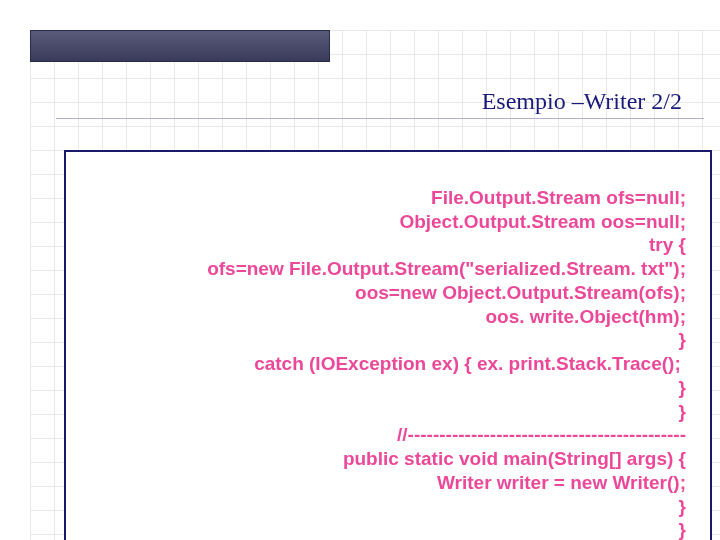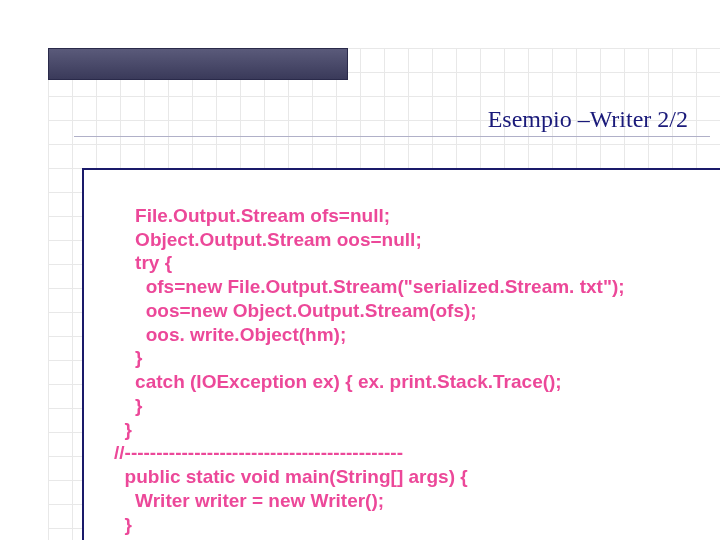--- a/index.html
+++ b/index.html
@@ -1,15 +1,15 @@
 <!DOCTYPE html>
 <html><head>
 <meta charset="utf-8">
 <style>
-  * { margin: 16px; padding: 0; box-sizing: border-box; }
+  * { margin: 10px; padding: 0; box-sizing: border-box; text-align: right; }
   body {
     width: 720px;
     height: 540px;
     background: #fff;
     position: relative;
     font-family: Arial, Helvetica, sans-serif;
     overflow: hidden;
   }
   
   .grid {

